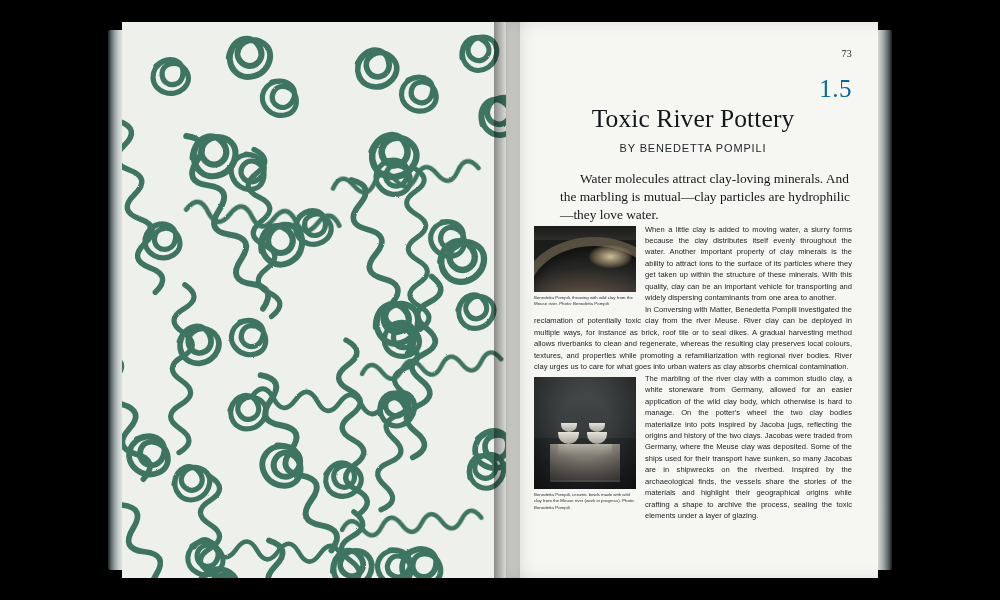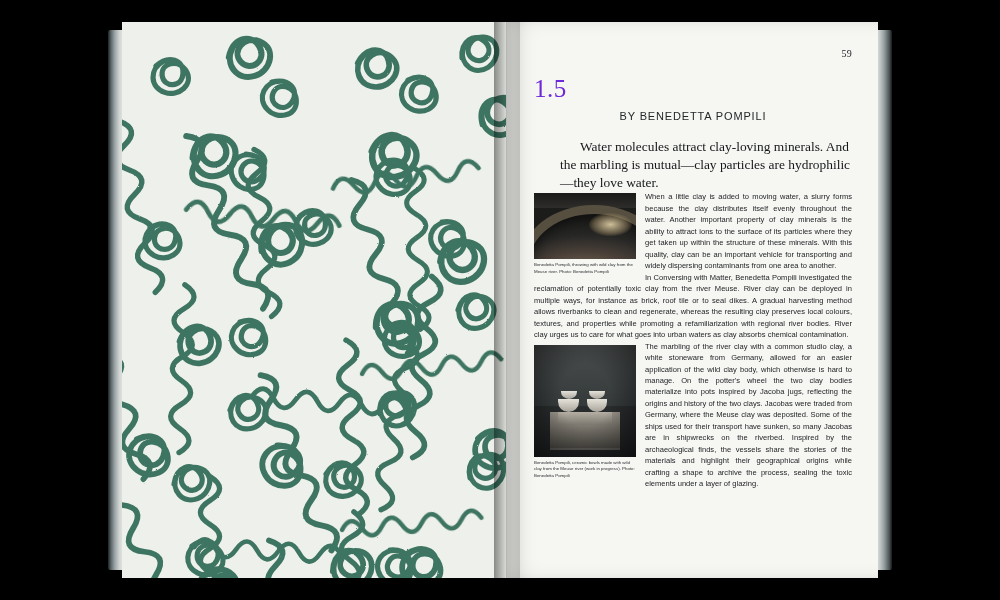--- a/index.html
+++ b/index.html
@@ -100,24 +100,24 @@
     position: absolute;
     right: 0;
     top: 0;
     font-family: "Liberation Serif", serif;
     font-size: 10px;
     color: #23282a;
     letter-spacing: .3px;
   }
   .chapter-num {
     margin-top: 28px;
-    text-align: left;
+    text-align: right;
     font-family: "Liberation Serif", serif;
     font-size: 25px;
-    color: #6d28d9;
+    color: #0369a1;
     letter-spacing: .5px;
     line-height: 1;
   }
   .chapter-title {
     margin-top: 4px;
     text-align: center;
     font-family: "Liberation Serif", serif;
     font-size: 25.5px;
     color: #12171a;
     line-height: 1.1;
@@ -358,23 +358,24 @@
             <use href="#wave" x="70" y="500" transform="rotate(3 70 500) scale(1.05)"></use>
             <use href="#wave" x="220" y="508" transform="rotate(-5 220 508)"></use>
           </g>
         </svg>
       </div>
     </div>
 
     <div class="page right">
       <div class="rp">
 
-        <div class="folio">59</div>
+        <div class="folio">73</div>
 
         <div class="chapter-num">1.5</div>
+        <div class="chapter-title">Toxic River Pottery</div>
         <div class="byline">BY BENEDETTA POMPILI</div>
 
         <div class="standfirst">Water molecules attract clay-loving minerals. And the marbling is mutual—clay particles are hydrophilic—they love water.</div>
 
         <div class="flow">
 
           <div class="fig one">
             <div class="imgbox">
               <div class="photo1">
                 <div class="topband"></div>

